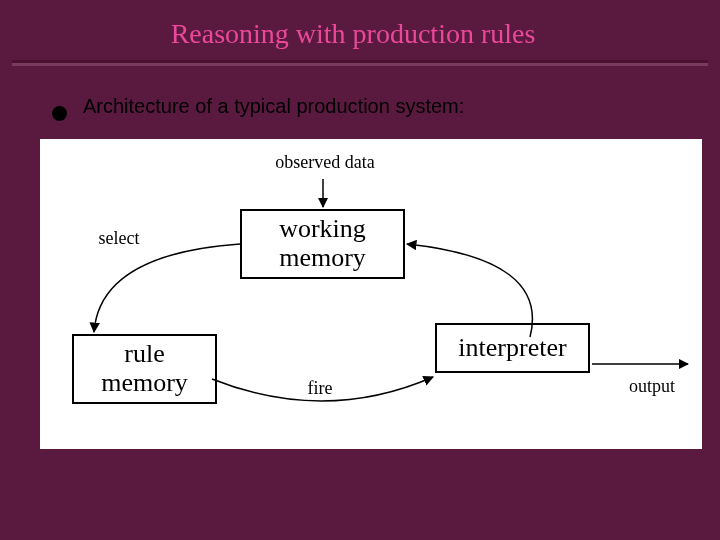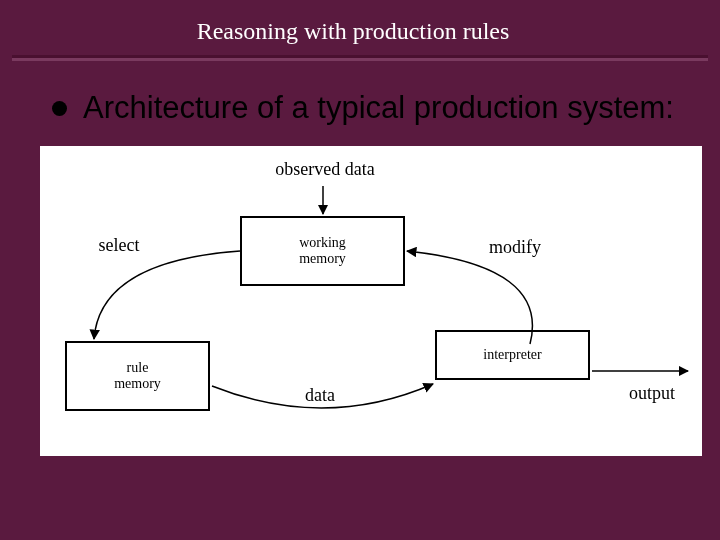--- a/index.html
+++ b/index.html
@@ -5,22 +5,22 @@
   * { margin: 0; padding: 0; box-sizing: border-box; }
   body {
     width: 720px;
     height: 540px;
     background: #5a1a3f;
     font-family: "Times New Roman", serif;
     overflow: hidden;
     position: relative;
   }
   .title {
-    color: #ffffff;
-    font-size: 24px;
+    color: #ec4899;
+    font-size: 28px;
     text-align: center;
     padding: 18px 14px 10px 0;
     font-weight: normal;
   }
   .title-underline {
     height: 6px;
     background: linear-gradient(to bottom, #4a1030 0%, #4a1030 50%, #7a3a5f 50%, #7a3a5f 100%);
     margin: 0 12px;
   }
   .subtitle-row {
@@ -32,21 +32,21 @@
     width: 15px;
     height: 15px;
     background: #000;
     border-radius: 50%;
     margin-top: 12px;
     margin-right: 16px;
     flex-shrink: 0;
   }
   .subtitle {
     color: #000;
-    font-size: 31px;
+    font-size: 20px;
     font-family: Arial, sans-serif;
     line-height: 1.25;
   }
   .diagram-panel {
     background: #fff;
     margin: 0 18px 0 40px;
     height: 310px;
     position: relative;
   }
   .label {
@@ -57,21 +57,21 @@
     line-height: 1.1;
   }
   .box {
     position: absolute;
     border: 2px solid #000;
     background: #fff;
     display: flex;
     align-items: center;
     justify-content: center;
     text-align: center;
-    font-size: 14px;
+    font-size: 26px;
     line-height: 1.1;
   }
   svg.overlay {
     position: absolute;
     left: 0; top: 0;
     width: 100%; height: 100%;
     pointer-events: none;
   }
 </style>
 </head>
@@ -87,28 +87,27 @@
 
 <div class="diagram-panel">
 
   <div class="label" style="left:195px; top:14px; width:180px;">observed data</div>
 
   <div class="box" style="left:200px; top:70px; width:165px; height:70px; white-space:pre-line;">working
 memory</div>
 
   <div class="label" style="left:44px; top:90px; width:70px;">select</div>
 
-  <div class="label" style="left:435px; top:92px; width:80px;">modify</div>
 
-  <div class="box" style="left:25px; top:195px; width:145px; height:70px; white-space:pre-line;">rule
+  <div class="box" style="left:32px; top:195px; width:145px; height:70px; white-space:pre-line;">rule
 memory</div>
 
   <div class="box" style="left:395px; top:184px; width:155px; height:50px;">interpreter</div>
 
-  <div class="label" style="left:250px; top:240px; width:60px;">data</div>
+  <div class="label" style="left:250px; top:240px; width:60px;">fire</div>
 
   <div class="label" style="left:570px; top:238px; width:70px;margin-left:7px;">output</div>
 
   <svg class="overlay" viewBox="0 0 662 310">
     <defs>
       <marker id="arrow" viewBox="0 0 10 10" refX="9" refY="5" markerWidth="7" markerHeight="7" orient="auto-start-reverse">
         <path d="M 0 0 L 10 5 L 0 10 z" fill="#000"></path>
       </marker>
     </defs>
 

